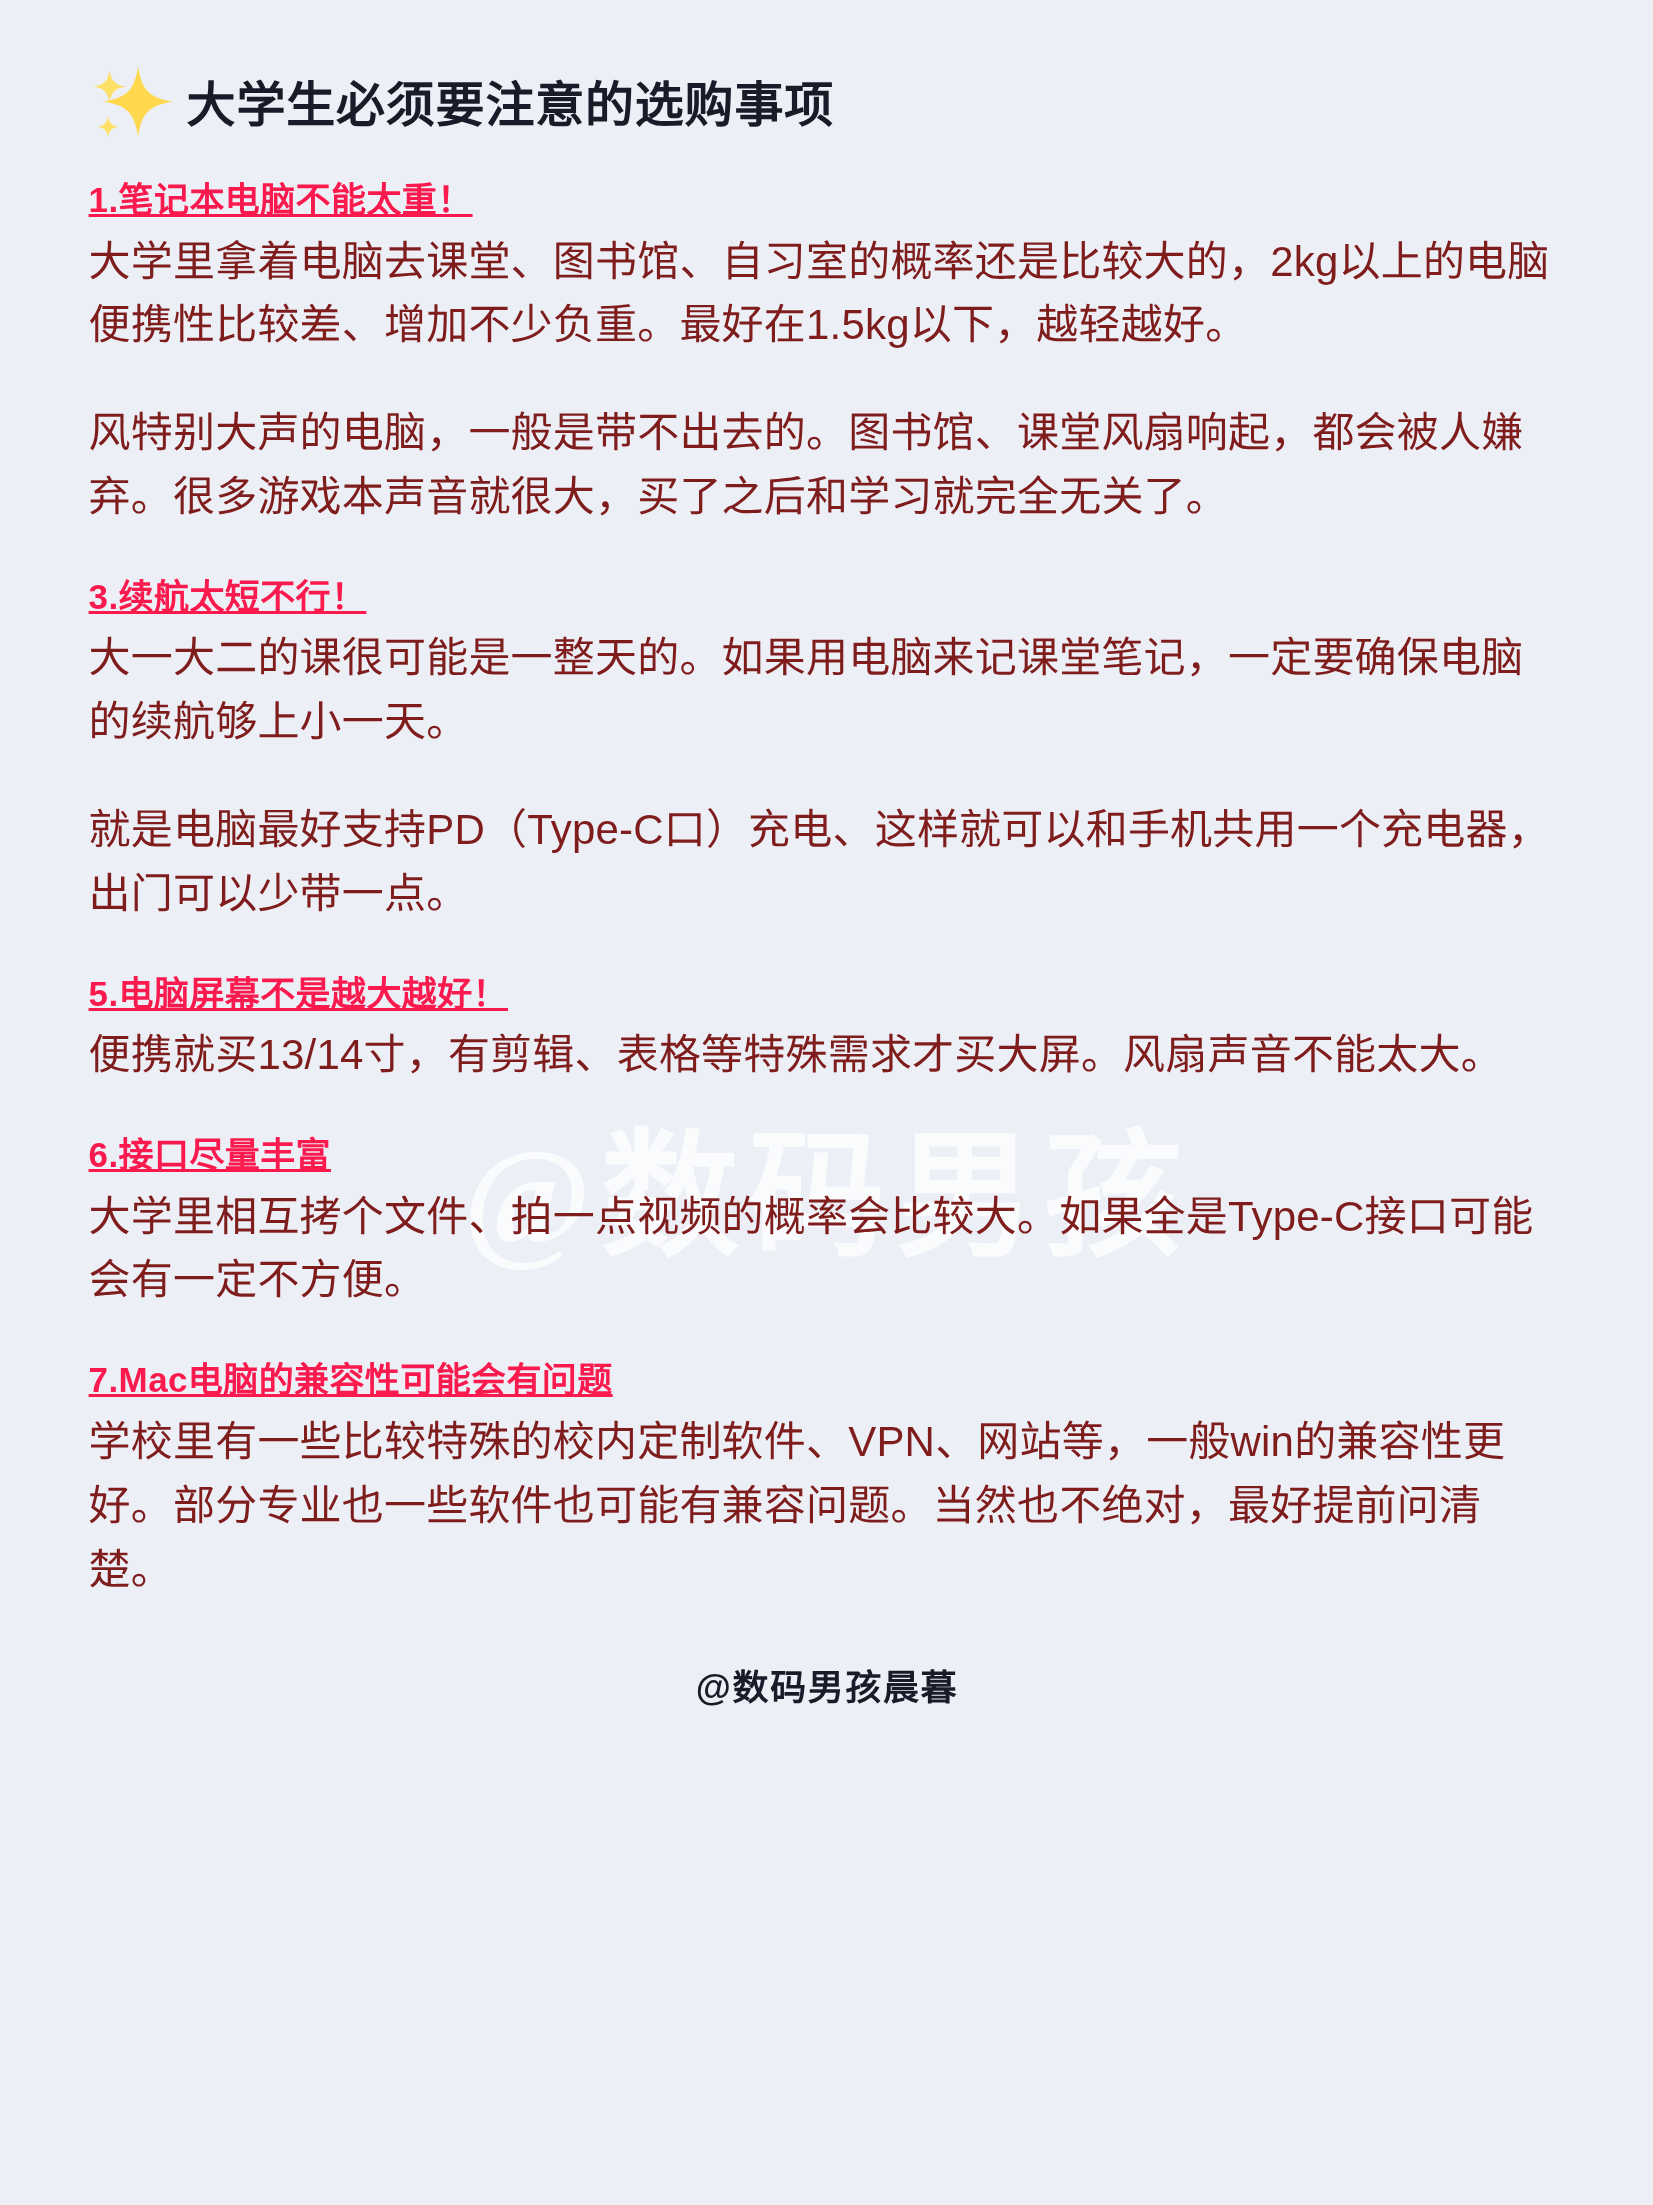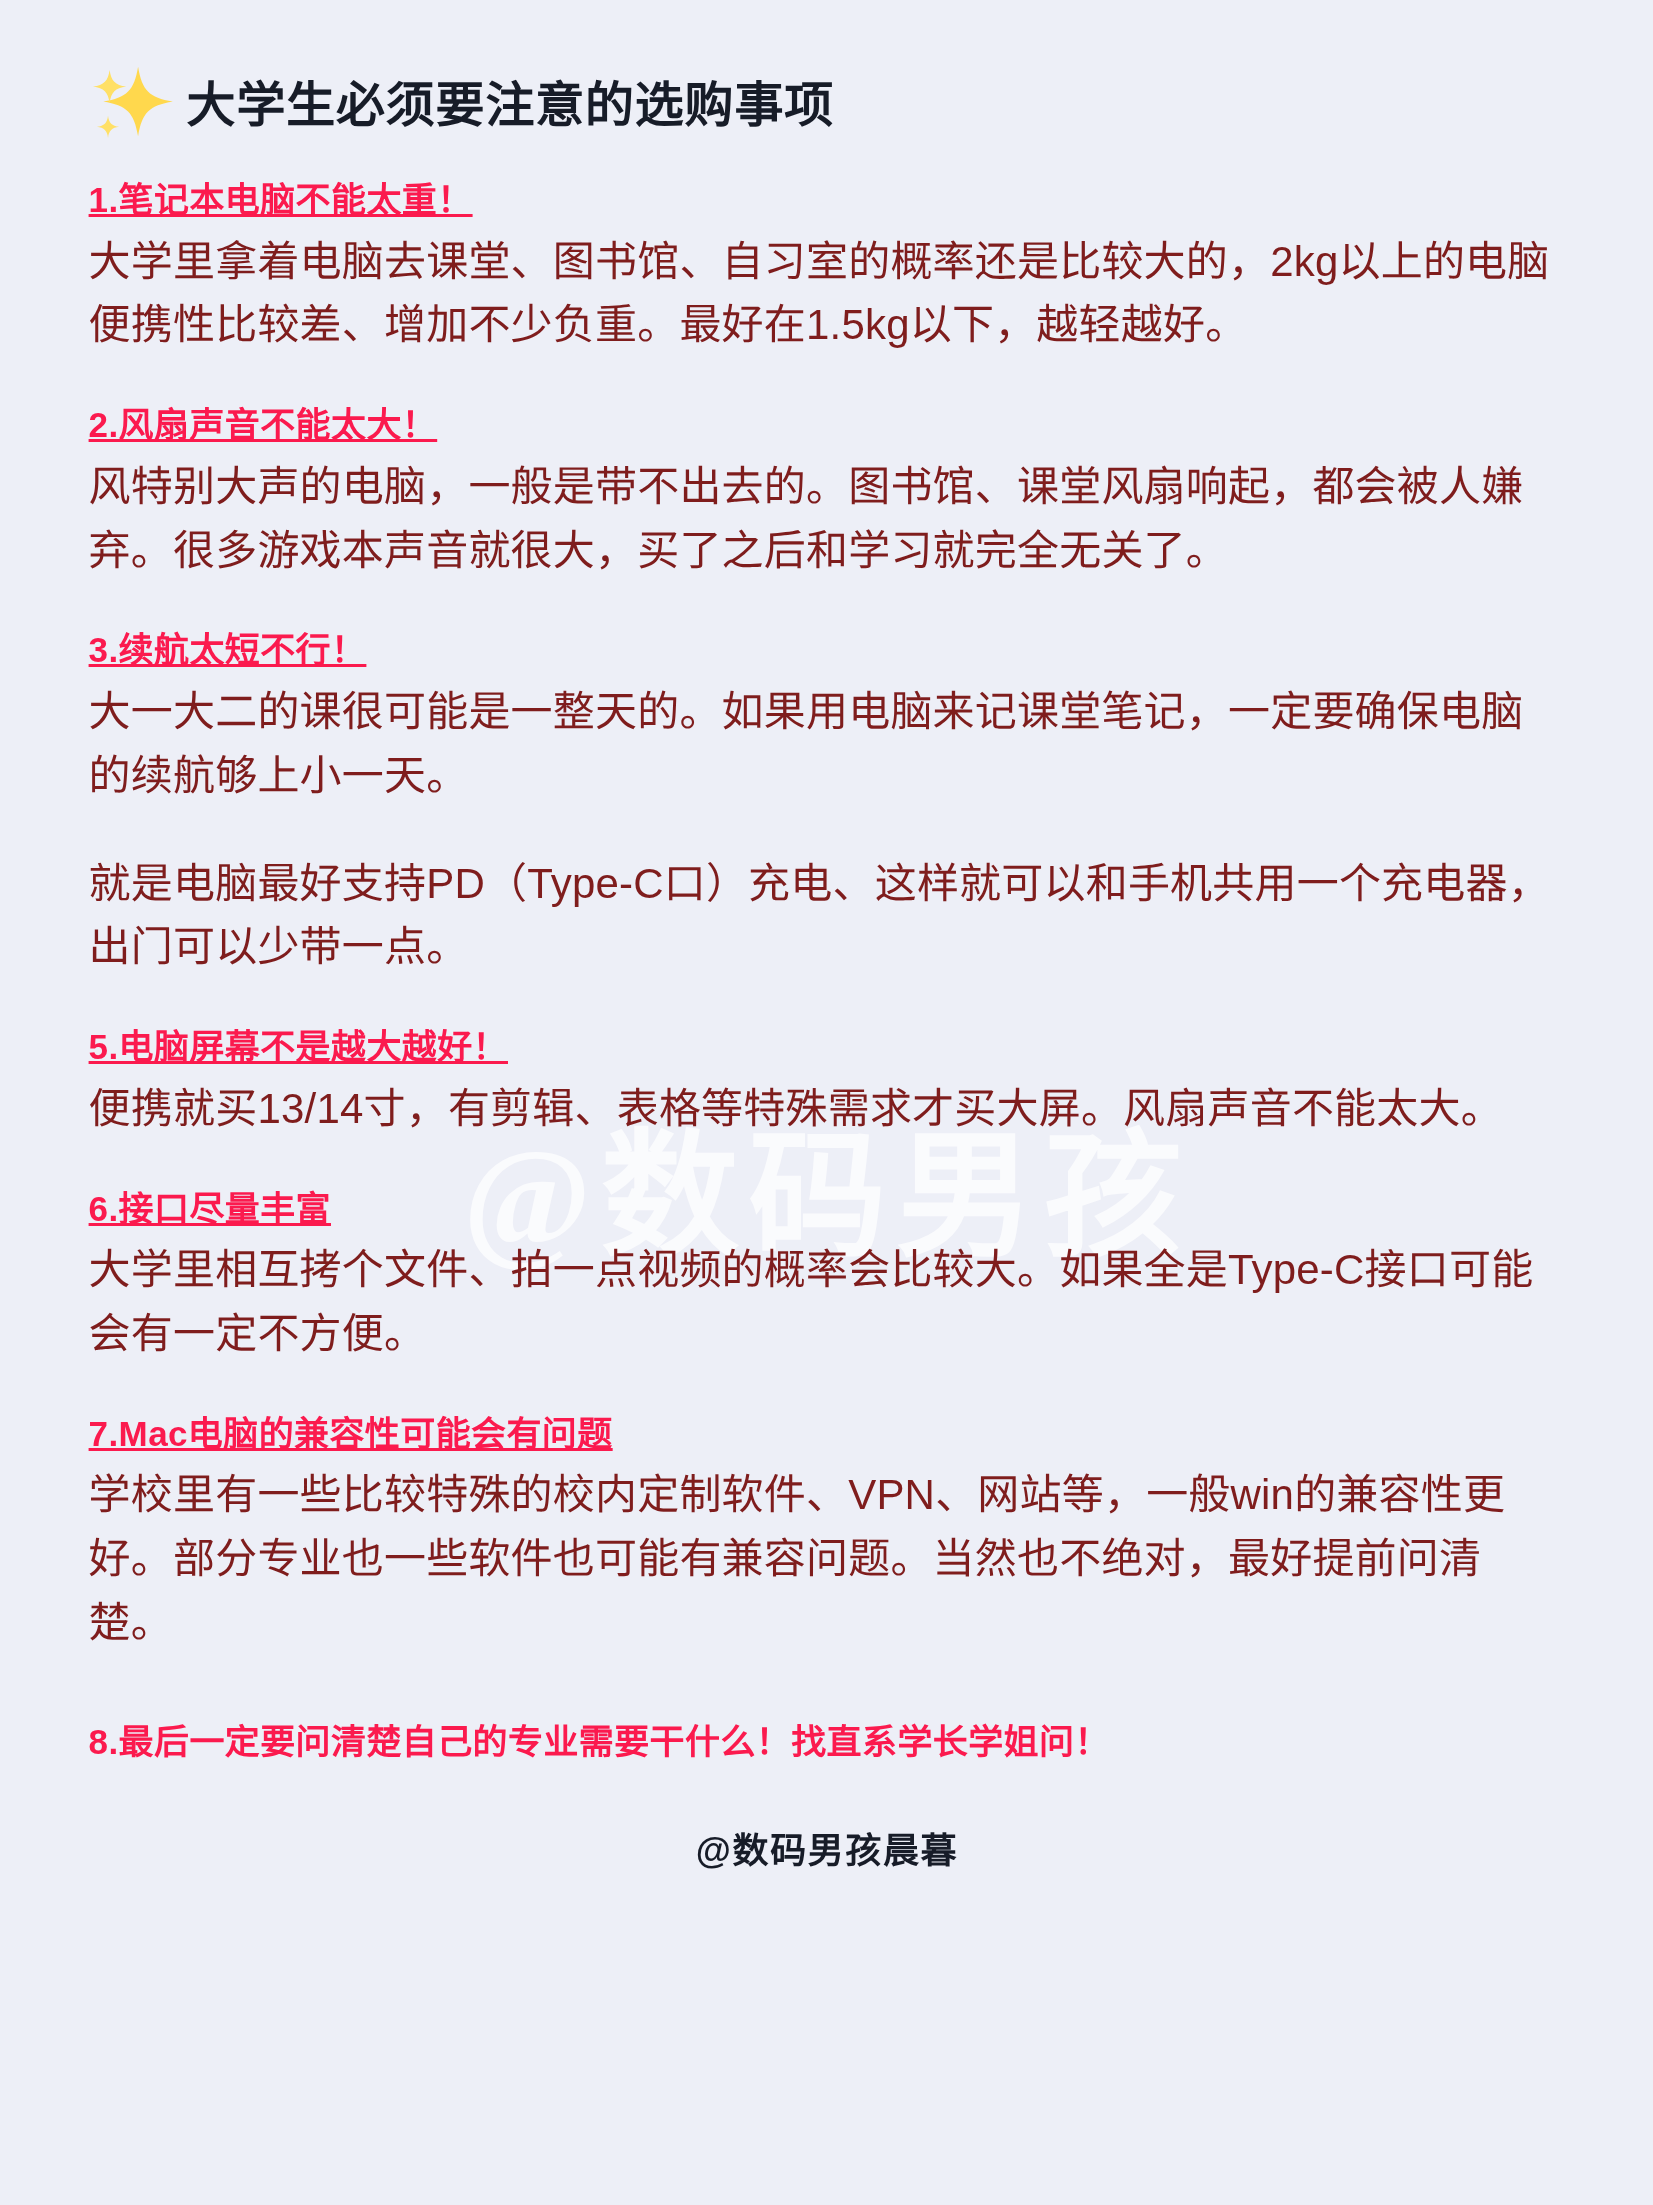--- a/index.html
+++ b/index.html
@@ -127,21 +127,20 @@
       </svg>
       <div class="title">大学生必须要注意的选购事项</div>
     </div>
 
     <div class="section">
       <div class="sec-head">1.笔记本电脑不能太重！</div>
       <div class="sec-body">大学里拿着电脑去课堂、图书馆、自习室的概率还是比较大的，2kg以上的电脑便携性比较差、增加不少负重。最好在1.5kg以下，越轻越好。</div>
     </div>
 
     <div class="section">
-      <div class="sec-head">2.风扇声音不能太大！</div>
       <div class="sec-body">风特别大声的电脑，一般是带不出去的。图书馆、课堂风扇响起，都会被人嫌弃。很多游戏本声音就很大，买了之后和学习就完全无关了。</div>
     </div>
 
     <div class="section">
       <div class="sec-head">3.续航太短不行！</div>
       <div class="sec-body">大一大二的课很可能是一整天的。如果用电脑来记课堂笔记，一定要确保电脑的续航够上小一天。</div>
     </div>
 
     <div class="section">
       <div class="sec-body">就是电脑最好支持PD（Type-C口）充电、这样就可以和手机共用一个充电器，出门可以少带一点。</div>
@@ -155,19 +154,18 @@
     <div class="section">
       <div class="sec-head">6.接口尽量丰富</div>
       <div class="sec-body">大学里相互拷个文件、拍一点视频的概率会比较大。如果全是Type-C接口可能会有一定不方便。</div>
     </div>
 
     <div class="section">
       <div class="sec-head">7.Mac电脑的兼容性可能会有问题</div>
       <div class="sec-body">学校里有一些比较特殊的校内定制软件、VPN、网站等，一般win的兼容性更好。部分专业也一些软件也可能有兼容问题。当然也不绝对，最好提前问清楚。</div>
     </div>
 
-    <div class="final-line">8.最后一定要问清楚自己的专业需要干什么！找直系学长学姐问！</div>
 
     <div class="signature">@数码男孩晨暮</div>
 
   </div>
 </div>
 
 
 </body></html>

